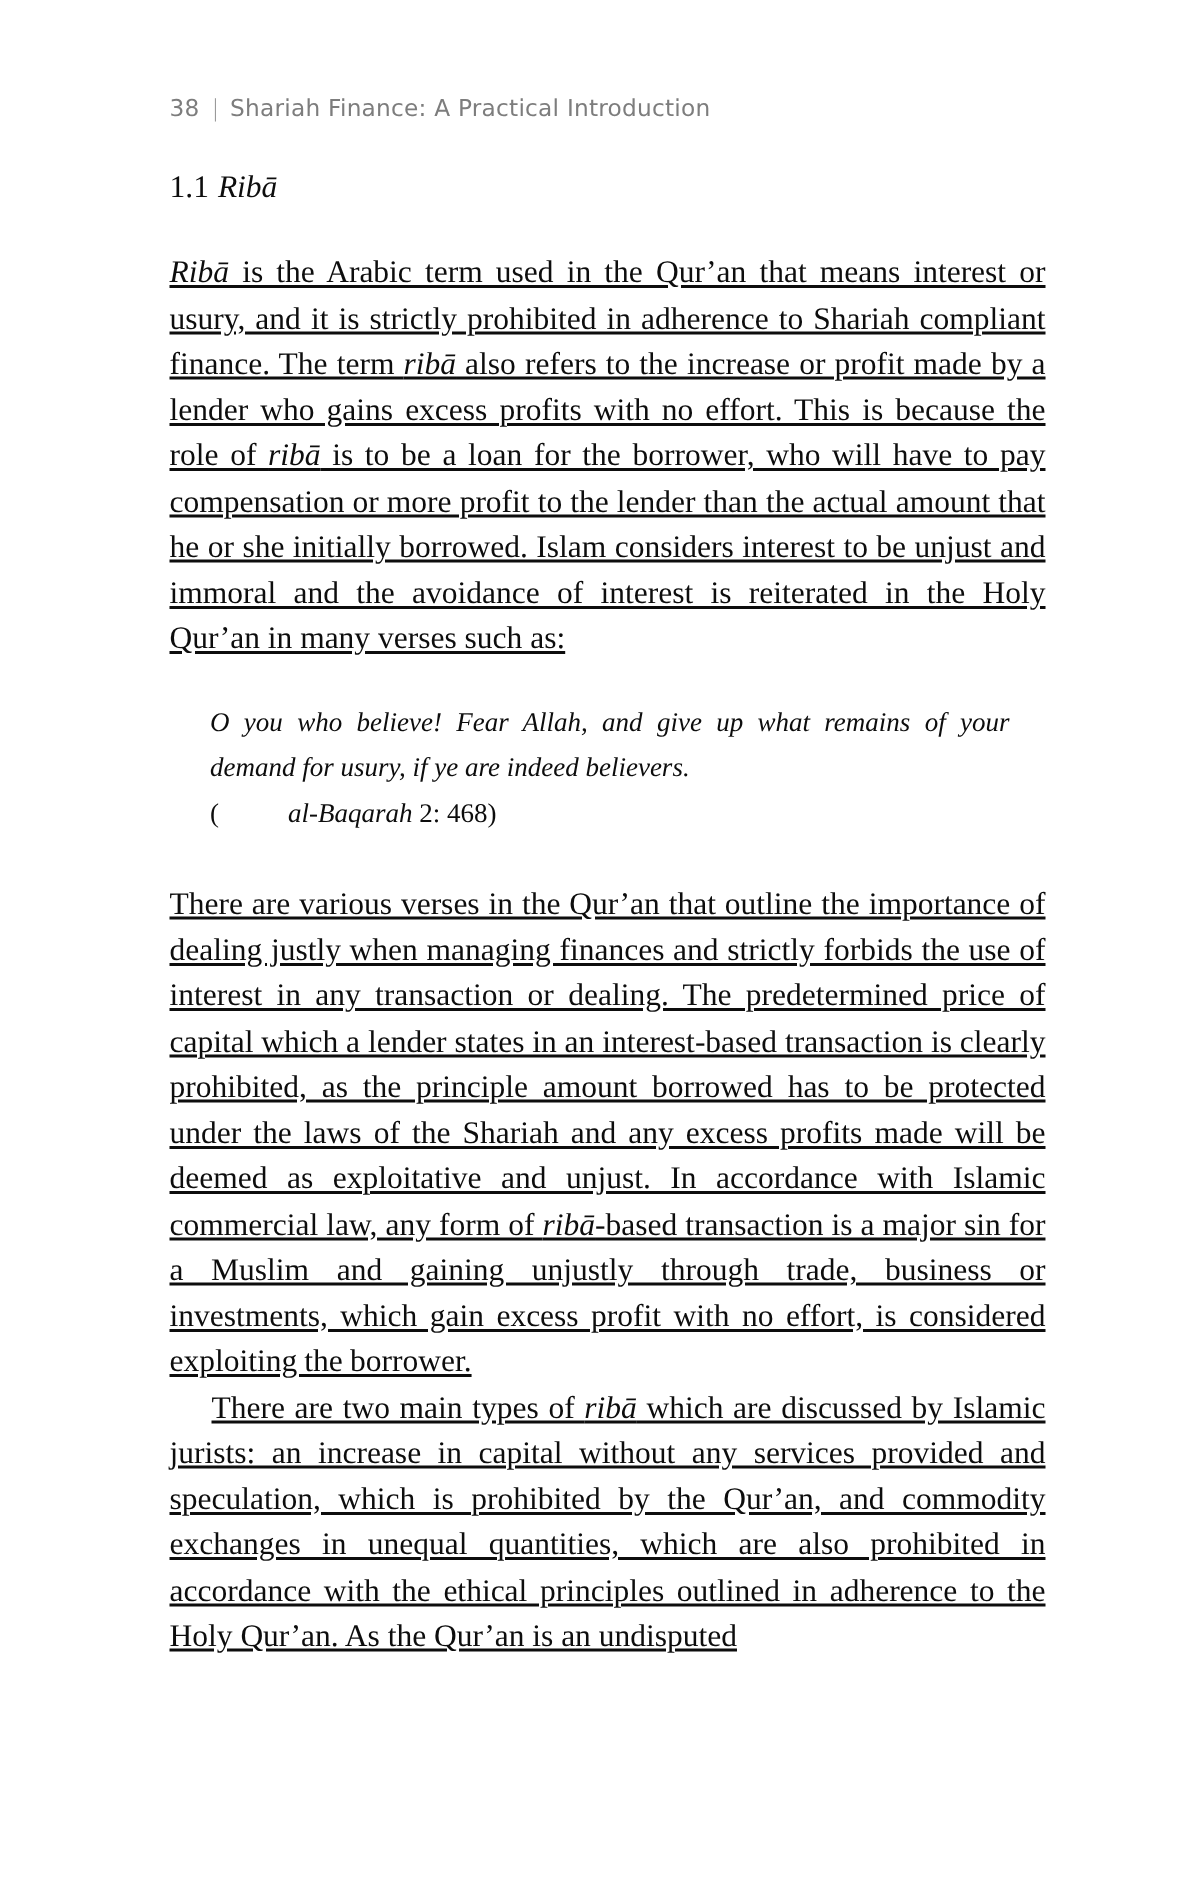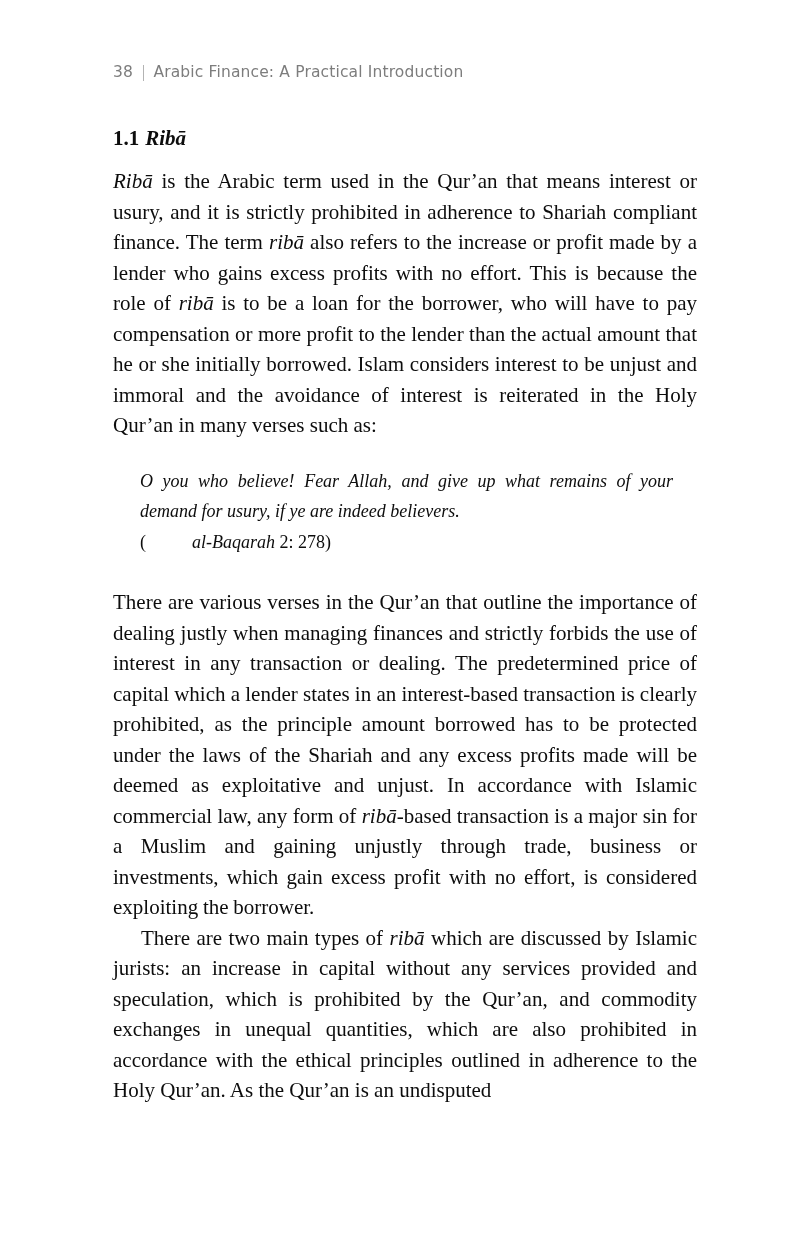--- a/index.html
+++ b/index.html
@@ -39,23 +39,23 @@
     display: inline-block;
     margin: 0 7px 0 6px;
     color: #9a9a9a;
     font-weight: 300;
   }
 
   
   .section-heading {
     position: absolute;
     left: 113px;
-    top: 108px;
+    top: 94px;
     font-size: 21px;
-    font-weight: bold;
+    font-weight: normal;
     white-space: nowrap;
     line-height: 1.25;
   }
   .section-heading .num { font-style: normal; }
   .section-heading .term {
     font-style: italic;
     margin-left: 6px;
   }
 
   
@@ -67,20 +67,21 @@
   }
 
   p.body-para {
     margin: 0;
     font-size: 21px;
     line-height: 30.5px;
     text-align: justify;
     text-justify: inter-word;
     hyphens: none;
     text-indent: 0;
+    text-decoration: underline;
   }
   p.body-para.indent-first { text-indent: 28px; }
   p.body-para.tight {
     word-spacing: -0.5px;
   }
   p.body-para em { font-style: italic; }
 
   .gap-before-quote { height: 25px; }
   .gap-after-quote  { height: 30px; }
 
@@ -101,35 +102,35 @@
 
   
   .clipped { }
 </style>
 </head>
 <body style="background: rgb(255, 255, 255); color: rgb(13, 13, 13);">
 
 <div class="page">
 
   <div class="running-head" style="color: rgb(125, 125, 125);">
-    <span class="folio">38</span><span class="rule-sep">|</span><span class="title">Arabic Finance: A Practical Introduction</span>
+    <span class="folio">38</span><span class="rule-sep">|</span><span class="title">Shariah Finance: A Practical Introduction</span>
   </div>
 
   <h2 class="section-heading">
     <span class="num">1.1</span><span class="term">Ribā</span>
   </h2>
 
   <div class="text-column">
 
     <p class="body-para"><em>Ribā</em><span> is the Arabic term used in the Qur’an that means interest or usury, and it is strictly prohibited in adherence to Shariah compliant finance. The term </span><em>ribā</em><span> also refers to the increase or profit made by a lender who gains excess profits with no effort. This is because the role of </span><em>ribā</em><span> is to be a loan for the borrower, who will have to pay compensation or more profit to the lender than the actual amount that he or she initially borrowed. Islam considers interest to be unjust and immoral and the avoidance of interest is reiterated in the Holy Qur’an in many verses such as:</span></p>
 
     <div class="gap-before-quote"></div>
 
     <blockquote class="verse"><span>O you who believe! Fear Allah, and give up what remains of your demand for usury, if ye are indeed believers.</span>
-      <span class="ref-line"><span class="ref-cite">(</span><span class="ref-source">al-Baqarah</span><span class="ref-cite"> 2: 278)</span></span>
+      <span class="ref-line"><span class="ref-cite">(</span><span class="ref-source">al-Baqarah</span><span class="ref-cite"> 2: 468)</span></span>
     </blockquote>
 
     <div class="gap-after-quote"></div>
 
     <p class="body-para tight"><span>There are various verses in the Qur’an that outline the importance of dealing justly when managing finances and strictly forbids the use of interest in any transaction or dealing. The predetermined price of capital which a lender states in an interest-based transaction is clearly prohibited, as the principle amount borrowed has to be protected under the laws of the Shariah and any excess profits made will be deemed as exploitative and unjust. In accordance with Islamic commercial law, any form of </span><em>ribā</em><span>-based transaction is a major sin for a Muslim and gaining unjustly through trade, business or investments, which gain excess profit with no effort, is considered exploiting the borrower.</span></p>
 
     <p class="body-para indent-first clipped"><span>There are two main types of </span><em>ribā</em><span> which are discussed by Islamic jurists: an increase in capital without any services provided and speculation, which is prohibited by the Qur’an, and commodity exchanges in unequal quantities, which are also prohibited in accordance with the ethical principles outlined in adherence to the Holy Qur’an. As the Qur’an is an undisputed</span></p>
 
   </div>
 </div>

